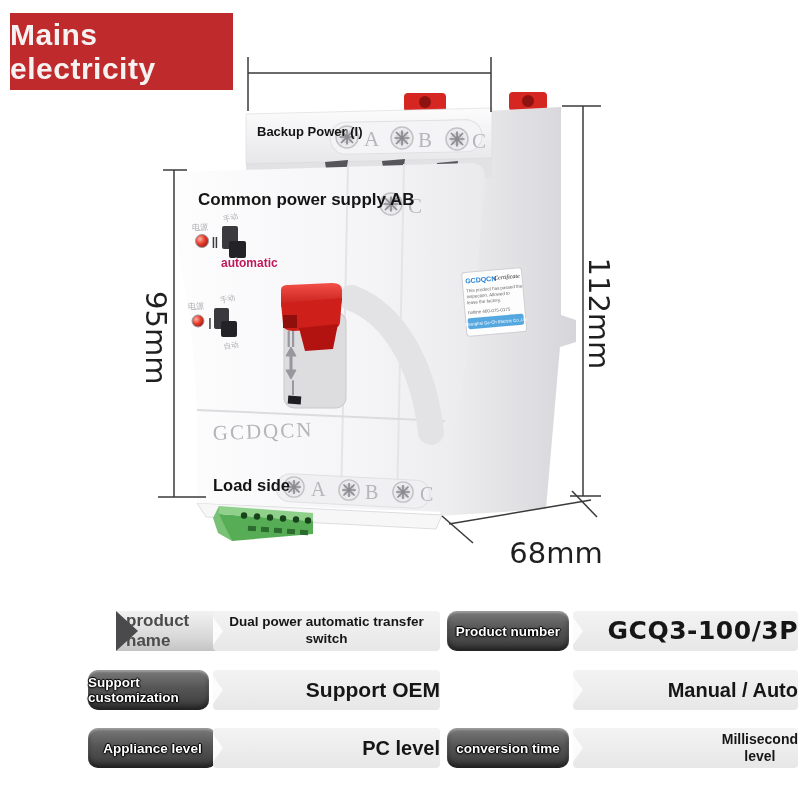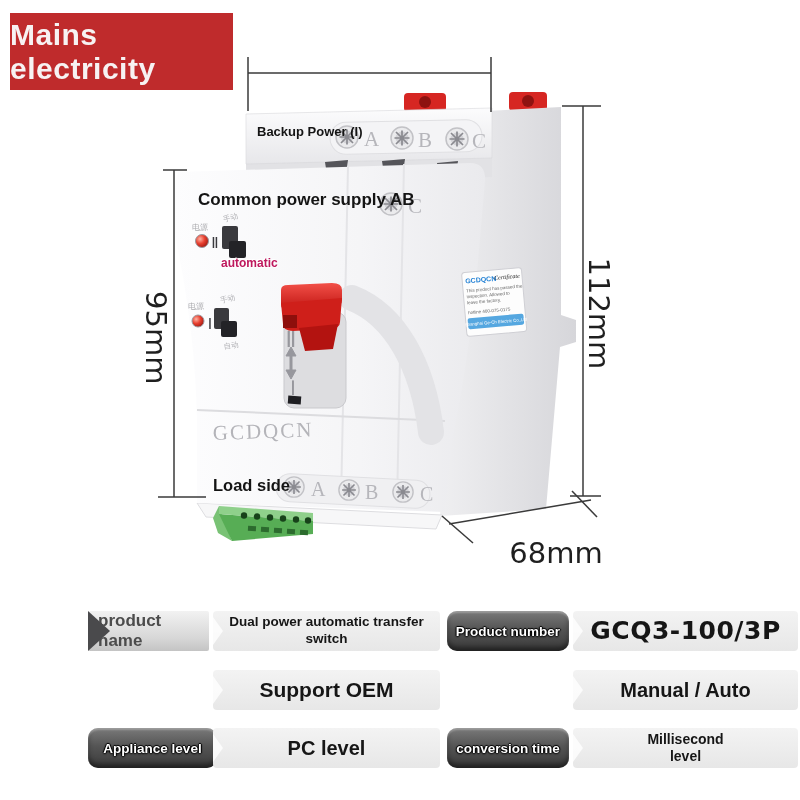--- a/index.html
+++ b/index.html
@@ -22,25 +22,25 @@
             text-shadow:1px 1px 0 #fff,-1px -1px 0 #fff,0 0 2px #fff;}
   .load-lbl{left:213px;top:476px;font-size:16.5px;}
   
   .trow{position:absolute;height:40px;width:800px;}
   .cell{position:absolute;top:0;height:40px;display:flex;align-items:center;justify-content:center;}
   .lbl-dark{background:linear-gradient(180deg,#7a7a7a 0%,#555555 45%,#3a3a3a 100%);
             border-radius:10px;
             box-shadow:inset 0 2px 2px rgba(255,255,255,.28), inset 0 -4px 5px rgba(0,0,0,.45);}
   .lbl-dark span{color:#ffffff;font-weight:bold;font-size:13.5px;
             text-shadow:0 1px 2px #000,1px 0 1px #000,-1px 0 1px #000,0 -1px 1px #000;}
-  .lbl-light{background:linear-gradient(180deg,#f2f2f2 0%,#d6d6d6 70%,#c4c4c4 100%);border-radius:2px;}
+  .lbl-light{background:linear-gradient(180deg,#f2f2f2 0%,#d6d6d6 70%,#c4c4c4 100%);border-radius:2px;margin-left:28px;}
   .lbl-light span{color:#4c4c4c;font-weight:bold;font-size:17px;margin-left:10px;}
   .lbl-light .arr{position:absolute;left:0;top:0;width:22px;height:100%;background:#4a4a4c;
             clip-path:polygon(0 0,100% 50%,0 100%);}
-  .val{background:linear-gradient(180deg,#f3f3f3 0%,#e7e7e7 100%);border-radius:4px;}
+  .val{background:linear-gradient(180deg,#f3f3f3 0%,#e7e7e7 100%);border-radius:4px;justify-content:flex-end;}
   .val:before{content:"";position:absolute;left:0;top:6px;bottom:6px;width:10px;background:#ffffff;
             clip-path:polygon(0 0,100% 50%,0 100%);opacity:.8;}
   .val span{color:#161616;font-weight:bold;text-align:center;white-space:pre-line;line-height:1.25;}
   .v-long{font-size:13.5px;}
   .v-model{font-size:25px;font-weight:400;color:#2e2e2e;letter-spacing:.5px;font-family:"DejaVu Sans",sans-serif;}
   .v-big{font-size:21px;}
   .v-mid{font-size:20px;}
   .v-2line{font-size:14px;}
 </style>
 </head>
@@ -251,20 +251,23 @@
       </div>
       <div class="cell lbl-dark" style="left:405px;width:122px">
         <span>Product number</span>
       </div>
       <div class="cell val" style="left:531px;width:225px">
         <span class="v-model">GCQ3-100/3P</span>
       </div>
     </div>
 
     <div class="trow" style="top:670px">
+      <div class="cell lbl-dark" style="left:46px;width:121px">
+        <span>Support customization</span>
+      </div>
       <div class="cell val" style="left:171px;width:227px">
         <span class="v-big">Support OEM</span>
       </div>
       <div class="cell val" style="left:531px;width:225px">
         <span class="v-mid">Manual / Auto</span>
       </div>
     </div>
 
     <div class="trow" style="top:728px">
       <div class="cell lbl-dark" style="left:46px;width:129px">

